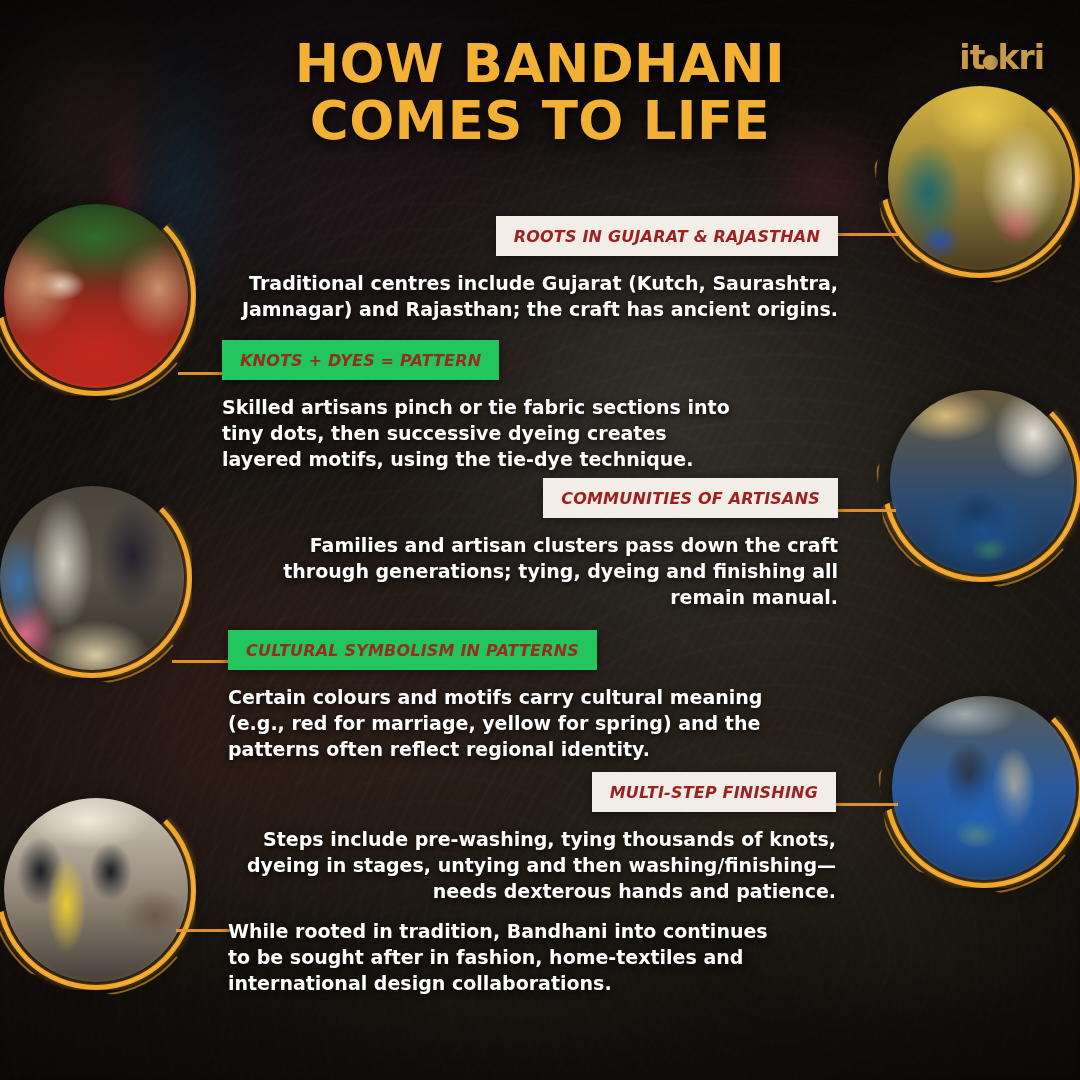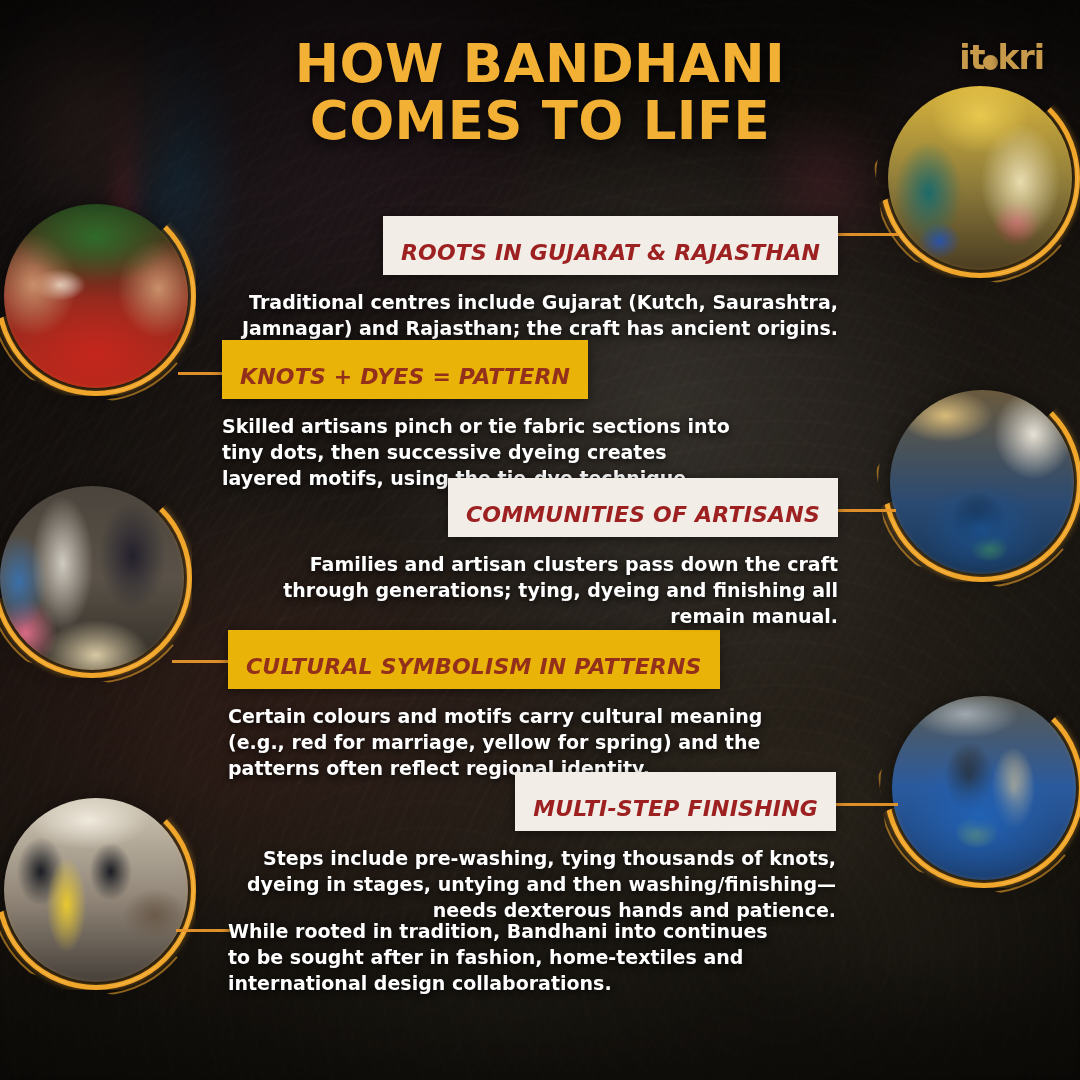--- a/index.html
+++ b/index.html
@@ -154,27 +154,27 @@
       radial-gradient(ellipse 16% 30% at 66% 50%, #d9c28e 0%, rgba(217,194,142,0) 74%),
       radial-gradient(ellipse 16% 12% at 46% 74%, #b8d320 0%, rgba(184,211,32,0) 74%),
       linear-gradient(180deg,#5a5a52 0%,#2a5a9e 50%,#1a3f72 100%);}
 
   
   .conn{position:absolute;height:3px;background:#E8962A;opacity:.95;}
 
   
   .sec{position:absolute;}
   .lbl{
-    display:inline-block;padding:24px 18px 10px 18px;
-    font-size:22px;font-weight:bold;font-style:italic;letter-spacing:.2px;
+    display:inline-block;padding:11px 18px 10px 18px;
+    font-size:16px;font-weight:bold;font-style:italic;letter-spacing:.2px;
     white-space:nowrap;font-family:"DejaVu Sans","Liberation Sans",sans-serif;
     box-shadow:0 2px 10px rgba(0,0,0,.45);
   }
   .lbl.cream{background:#F2EDE6;color:#9E2122;}
-  .lbl.amber{background:#eab308;color:#93301B;}
+  .lbl.amber{background:#22c55e;color:#93301B;}
   .body{
     margin-top:14px;color:#FFFFFF;font-size:19px;font-weight:bold;
     line-height:1.38;text-shadow:0 2px 7px rgba(0,0,0,.85);
     font-family:"DejaVu Sans","Liberation Sans",sans-serif;
   }
   .al-r{text-align:right;}
   .al-l{text-align:left;}
 </style>
 </head>
 <body>

